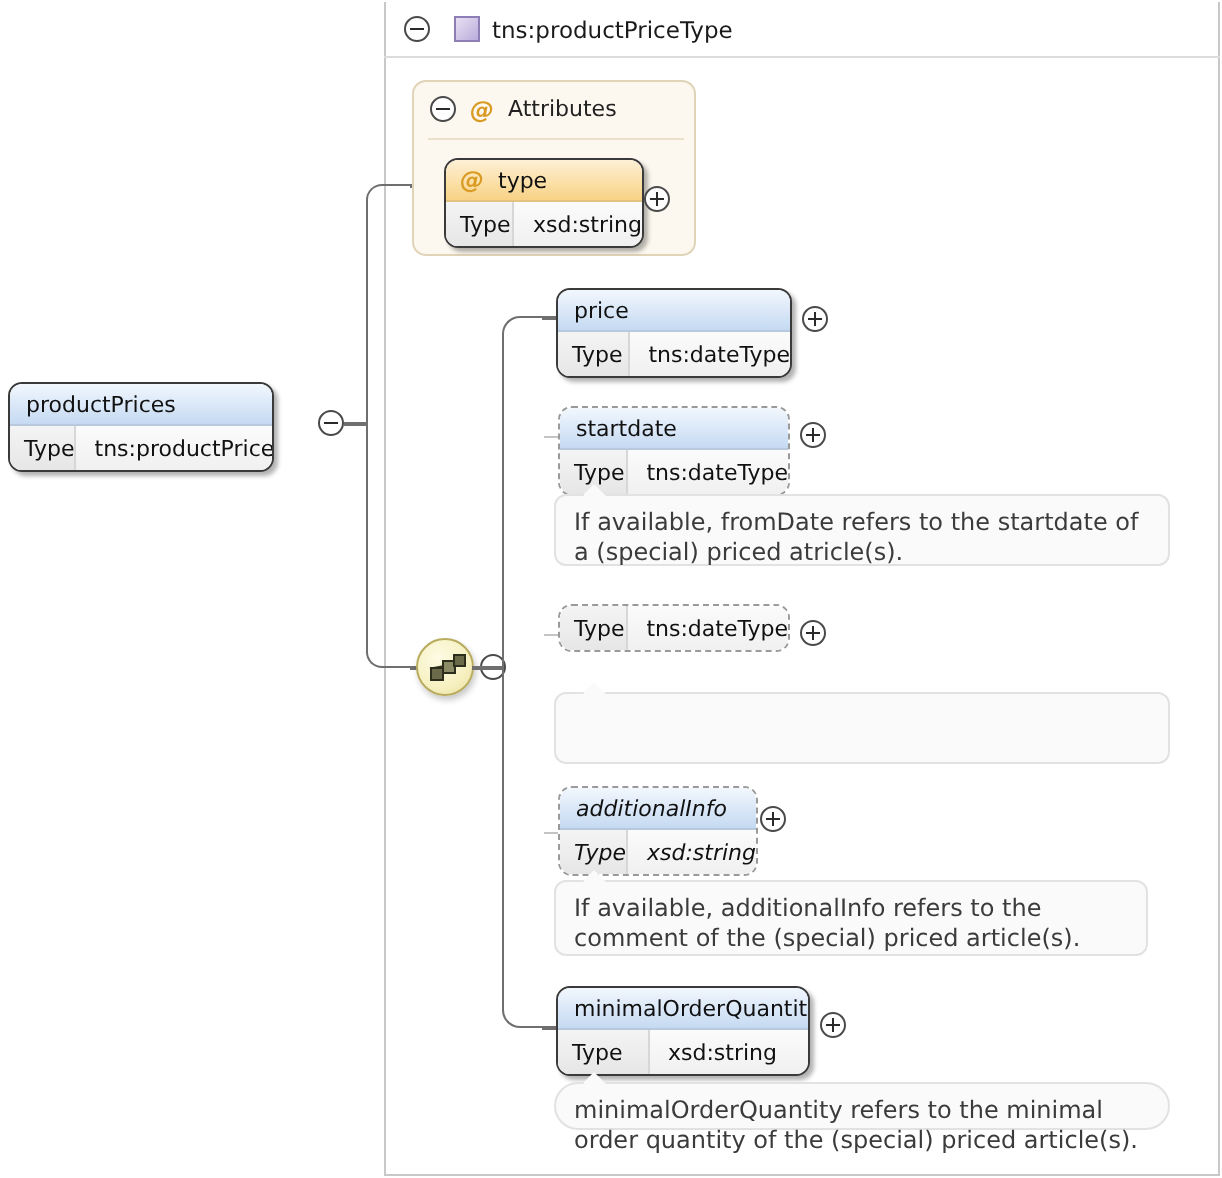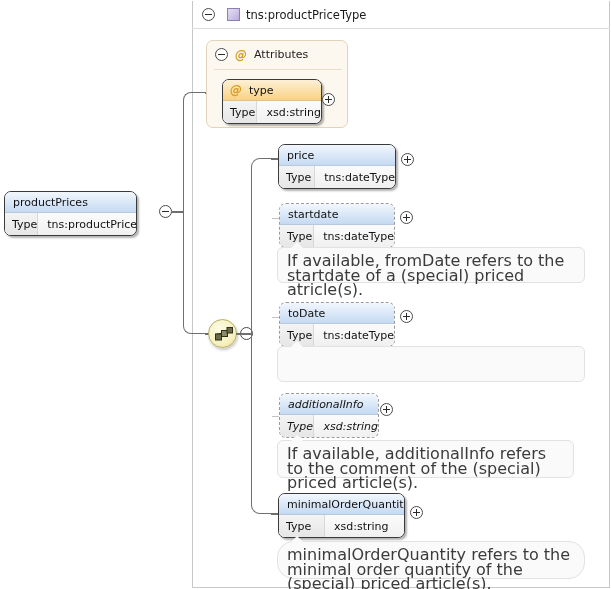--- a/index.html
+++ b/index.html
@@ -141,21 +141,21 @@
     background: linear-gradient(to bottom, #f4f4f4 0%, #e6e6e6 100%);
   }
   .tcell-value { padding-left: 9px; white-space: nowrap; }
 
   
   .anno {
     position: absolute;
     border: 1px solid #e2e2e2;
     border-radius: 6px;
     background: #fafafa;
-    font-size: 16px;
+    font-size: 12px;
     color: #3b3b3b;
     line-height: 14.5px;
     padding: 6px 9px 0 9px;
   }
   .anno-tail {
     position: absolute;
     left: 13px; top: -6px;
     width: 12px; height: 6px;
     background: #fafafa;
     clip-path: polygon(50% 0, 100% 100%, 0 100%);
@@ -267,21 +267,20 @@
     </div>
   </div>
   <div class="ctrl ctrl-abs plus" style="left:400px; top:211px;"></div>
 
   <div class="anno" style="left:277px; top:247px; width:308px; height:36px;">
     <div class="anno-tail"></div>
     <span>If available, fromDate refers to the startdate of a (special) priced atricle(s).</span>
   </div>
 
   <div class="node elem dashed" style="left:279px; top:302px; width:116px;">
-    <div class="node-title">toDate</div>
     <div class="node-type">
       <span class="tcell-label">Type</span>
       <span class="tcell-value">tns:dateType</span>
     </div>
   </div>
   <div class="ctrl ctrl-abs plus" style="left:400px; top:310px;"></div>
 
   <div class="anno" style="left:277px; top:346px; width:308px; height:36px;">
     <div class="anno-tail"></div>
   </div>
@@ -302,18 +301,18 @@
 
   <div class="node elem solid" style="left:278px; top:493px; width:127px;">
     <div class="node-title">minimalOrderQuantity</div>
     <div class="node-type">
       <span class="tcell-label">Type</span>
       <span class="tcell-value">xsd:string</span>
     </div>
   </div>
   <div class="ctrl ctrl-abs plus" style="left:410px; top:506px;"></div>
 
-  <div class="anno" style="left:277px; top:541px; width:308px; height:38px;border-radius:16px;">
+  <div class="anno" style="left:277px; top:541px; width:308px; height:24px;border-radius:16px;">
     <div class="anno-tail"></div>
     <span>minimalOrderQuantity refers to the minimal order quantity of the (special) priced article(s).</span>
   </div>
 
 </div>
 
 </body></html>

